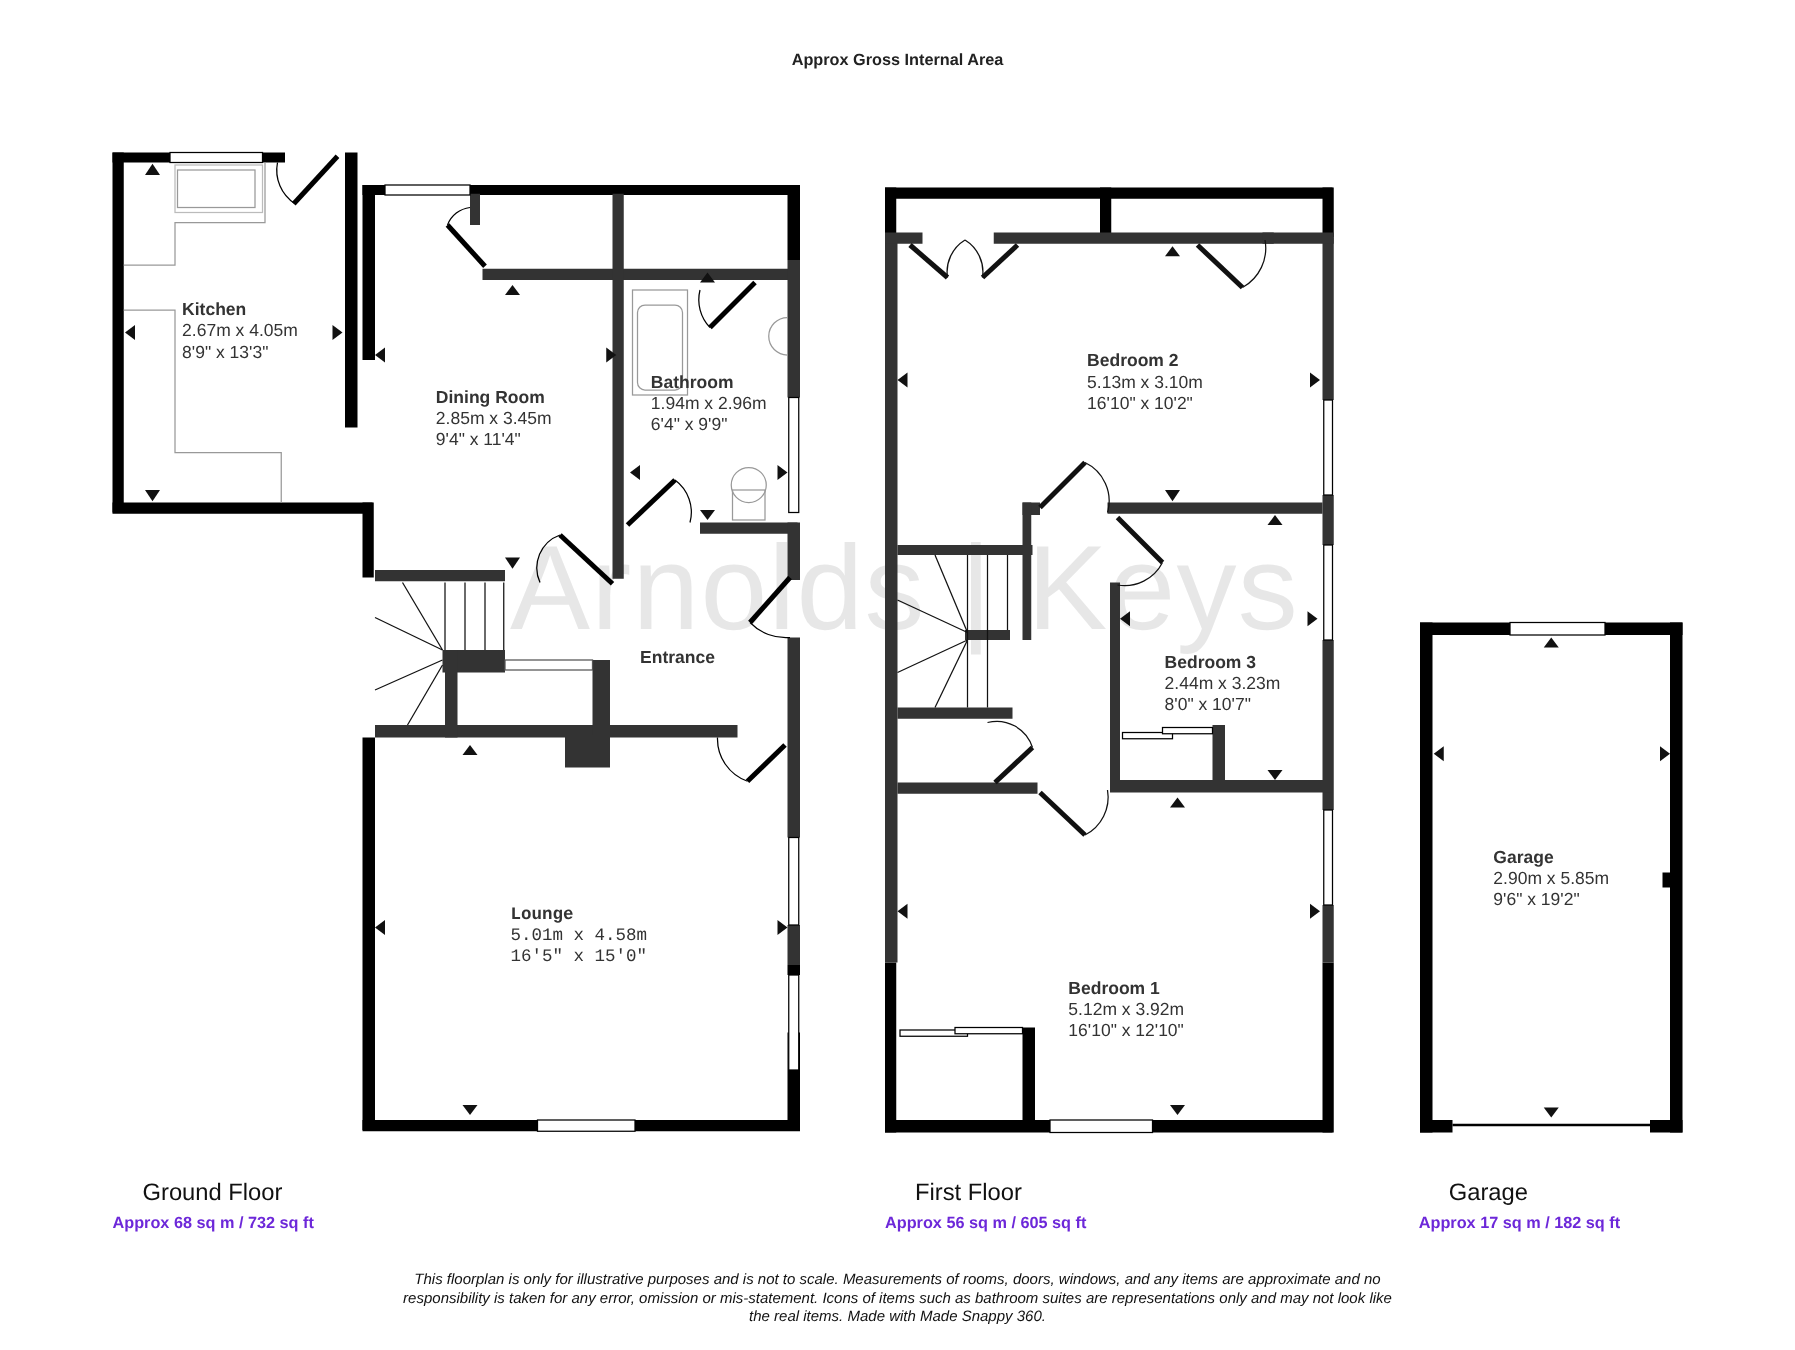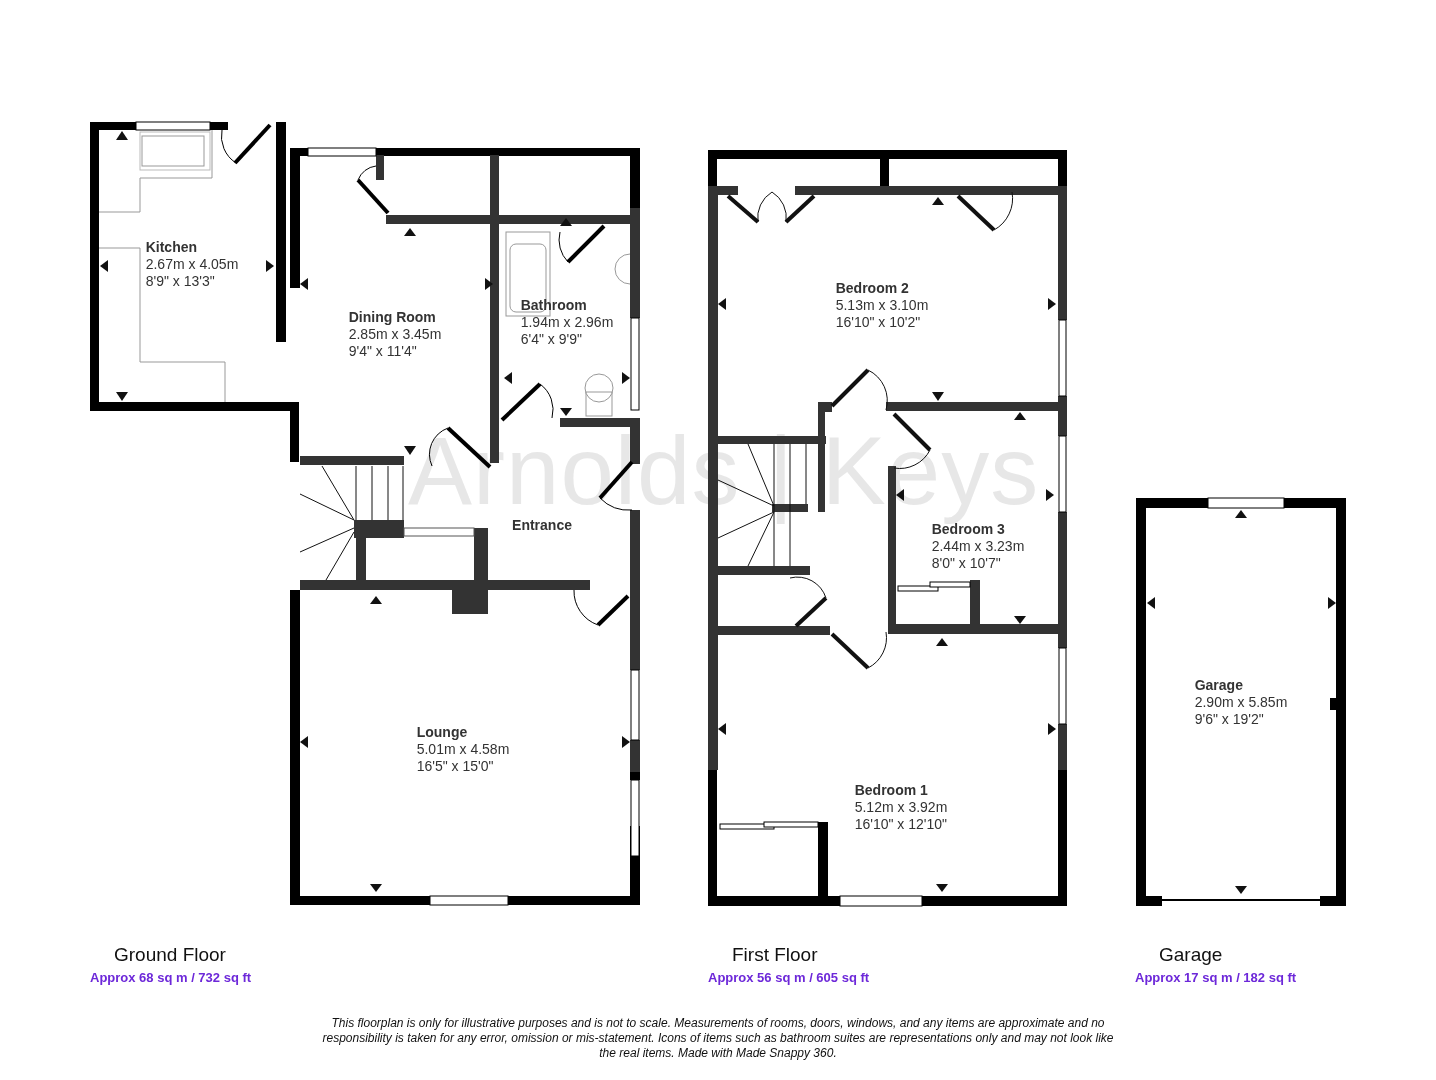--- a/index.html
+++ b/index.html
@@ -16,20 +16,21 @@
   .floor-caption .farea { font-size: 13px; font-weight: bold; margin-top: 4px; color: #6d28d9; }
   .disclaimer { position: absolute; left: 318px; width: 800px; top: 1016px;
                 text-align: center; font-size: 12px; line-height: 15px; color: #111; font-style: italic; }
   .watermark { position: absolute; left: 408px; top: 416px; font-size: 96px;
                color: rgba(170,170,170,0.28); white-space: nowrap; letter-spacing: 1px; }
 </style>
 </head>
 <body>
 
 <div class="title">
+  <div>Approx Gross Internal Area</div>
 </div>
 
 <div class="watermark">Arnolds | Keys</div>
 
 <svg id="plan" width="1436" height="1080" viewBox="0 0 1436 1080">
   <g>
 
     <g fill="#000">
       <rect x="90" y="122" width="46" height="8"></rect>
       <rect x="210" y="122" width="18" height="8"></rect>
@@ -260,26 +261,26 @@
   <div>9'4" x 11'4"</div>
 </div>
 <div class="room-label" style="left:567px; top:297px;">
   <div class="name">Bathroom</div>
   <div>1.94m x 2.96m</div>
   <div>6'4" x 9'9"</div>
 </div>
 <div class="room-label" style="left:542px; top:517px;">
   <div class="name">Entrance</div>
 </div>
-<div class="room-label" style="left:463px; top:724px;">
+<div class="room-label" style="left:463px; top:724px;font-family:Liberation Mono, monospace;">
   <div class="name">Lounge</div>
   <div>5.01m x 4.58m</div>
   <div>16'5" x 15'0"</div>
 </div>
-<div class="room-label" style="left:882px; top:280px;">
+<div class="room-label" style="left:916px; top:280px;">
   <div class="name">Bedroom 2</div>
   <div>5.13m x 3.10m</div>
   <div>16'10" x 10'2"</div>
 </div>
 <div class="room-label" style="left:978px; top:481px;margin-top:40px;">
   <div class="name">Bedroom 3</div>
   <div>2.44m x 3.23m</div>
   <div>8'0" x 10'7"</div>
 </div>
 <div class="room-label" style="left:901px; top:738px;margin-top:44px;">

